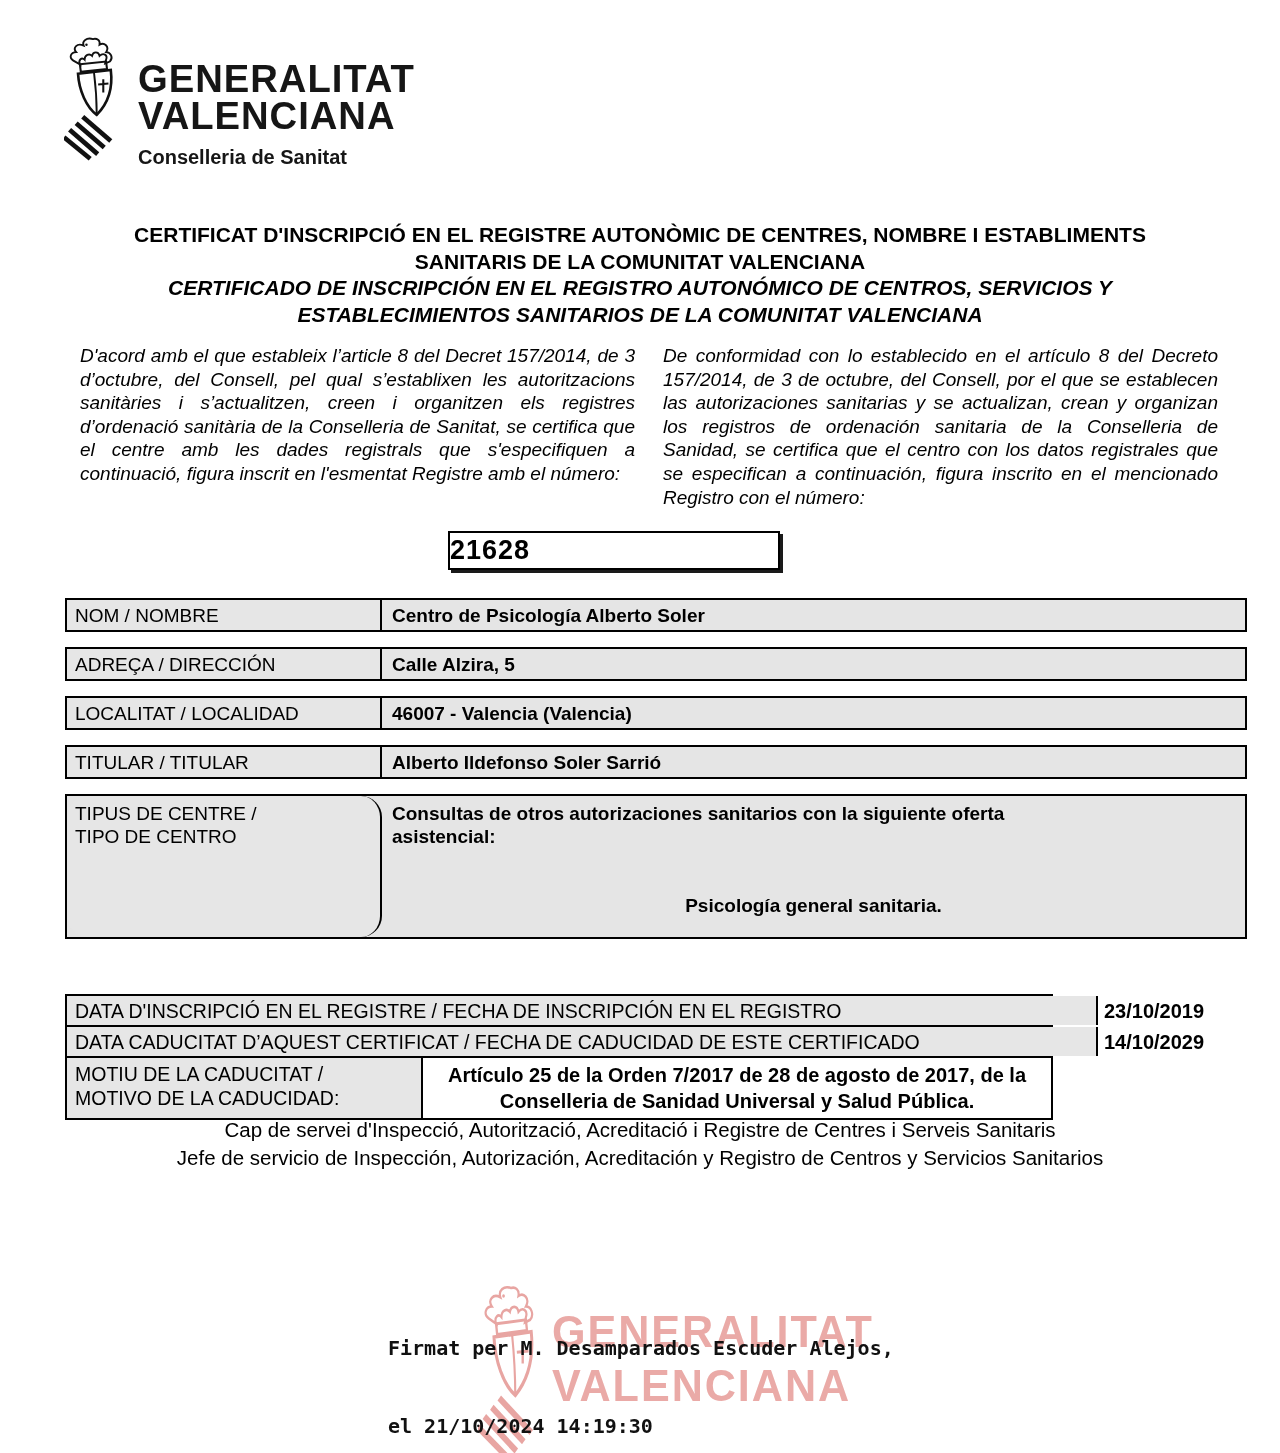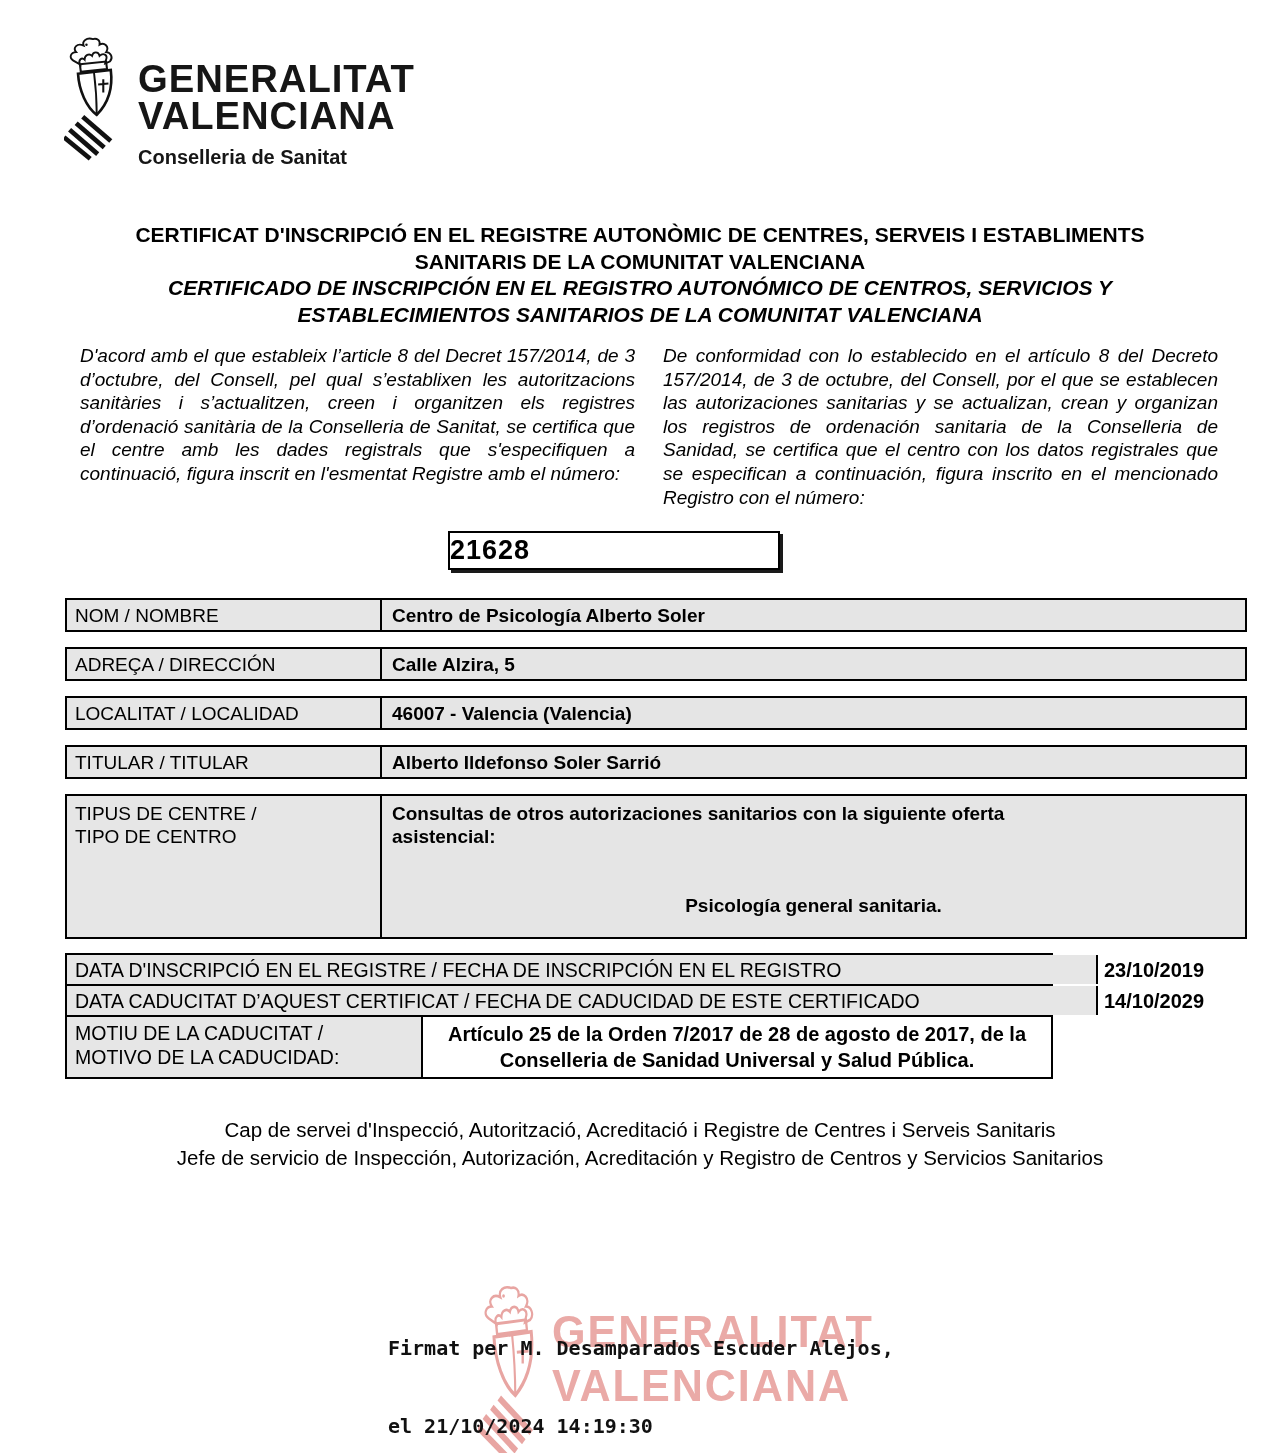--- a/index.html
+++ b/index.html
@@ -65,28 +65,28 @@
   .reg-label {
     width: 315px; flex: 0 0 315px; background: #e6e6e6;
     border-right: 2px solid #000;
     padding: 4px 8px 3px 8px; font-size: 19px; line-height: 23px;
   }
   .reg-value {
     flex: 1; padding: 4px 10px 3px 10px; font-size: 19px; font-weight: bold;
     line-height: 23px;
   }
   .reg-row.tall { height: 145px; margin-bottom: 0; }
-  .reg-row.tall .reg-label { padding-top: 6px; }
+  .reg-row.tall .reg-label { padding-top: 6px; border-radius: 21px; }
   .reg-row.tall .reg-value { padding-top: 6px; }
   .tipus-line1 { max-width: 720px; }
   .tipus-line2 { margin-top: 46px; text-align: center; }
 
   
   .dates-table {
-    position: absolute; left: 65px; top: 953px; width: 988px;
+    position: absolute; left: 65px; top: 994px; width: 988px;
     border: 2px solid #000;
   }
   .date-row { display: flex; border-top: 2px solid #000; background: #fff; }
   .date-row:first-child { border-top: none; }
   .date-label {
     background: #e6e6e6; border-right: 2px solid #000;
     font-size: 19.5px; line-height: 24px; padding: 3px 8px 2px 8px;
     white-space: nowrap; overflow: hidden;
   }
   .date-row .wide { width: 1031px; flex: 0 0 1031px; }
@@ -153,21 +153,21 @@
         <use href="#gva-mark"></use>
       </svg>
     <div class="logo-text-block">
       <div class="logo-word">GENERALITAT</div>
       <div class="logo-word">VALENCIANA</div>
       <div class="logo-dept">Conselleria de Sanitat</div>
     </div>
   </div>
 
   <div class="title-block">
-    <div class="title-ca">CERTIFICAT D'INSCRIPCIÓ EN EL REGISTRE AUTONÒMIC DE CENTRES, SERVEIS I ESTABLIMENTS SANITARIS DE LA COMUNITAT VALENCIANA</div>
+    <div class="title-ca">CERTIFICAT D'INSCRIPCIÓ EN EL REGISTRE AUTONÒMIC DE CENTRES, NOMBRE I ESTABLIMENTS SANITARIS DE LA COMUNITAT VALENCIANA</div>
     <div class="title-es">CERTIFICADO DE INSCRIPCIÓN EN EL REGISTRO AUTONÓMICO DE CENTROS, SERVICIOS Y ESTABLECIMIENTOS SANITARIOS DE LA COMUNITAT VALENCIANA</div>
   </div>
 
   <div class="intro">
     <p>D'acord amb el que estableix l’article 8 del Decret 157/2014, de 3 d’octubre, del Consell, pel qual s’establixen les autoritzacions sanitàries i s’actualitzen, creen i organitzen els registres d’ordenació sanitària de la Conselleria de Sanitat, se certifica que el centre amb les dades registrals que s'especifiquen a continuació, figura inscrit en l'esmentat Registre amb el número:</p>
     <p>De conformidad con lo establecido en el artículo 8 del Decreto 157/2014, de 3 de octubre, del Consell, por el que se establecen las autorizaciones sanitarias y se actualizan, crean y organizan los registros de ordenación sanitaria de la Conselleria de Sanidad, se certifica que el centro con los datos registrales que se especifican a continuación, figura inscrito en el mencionado Registro con el número:</p>
   </div>
 
   <div class="reg-box">
     <span>21628</span>

